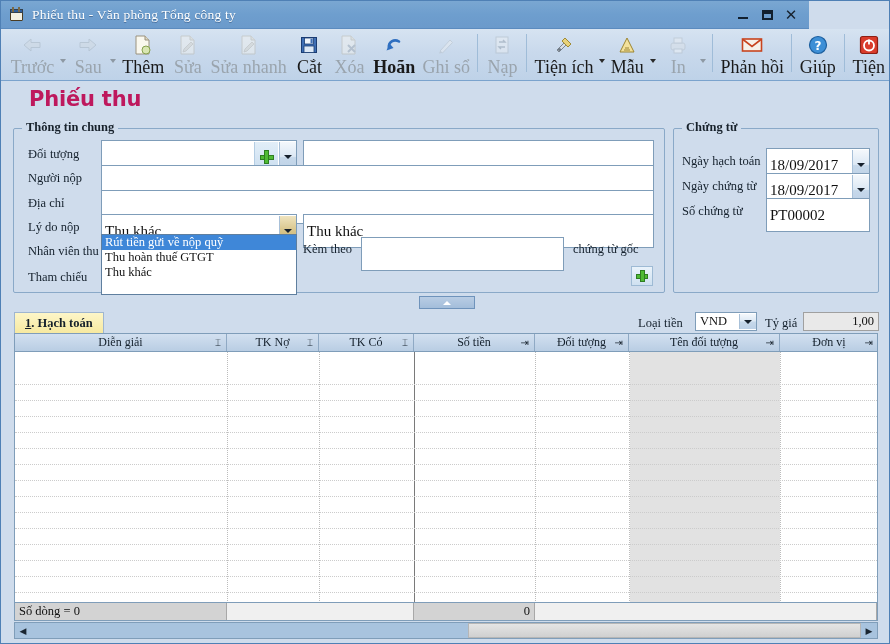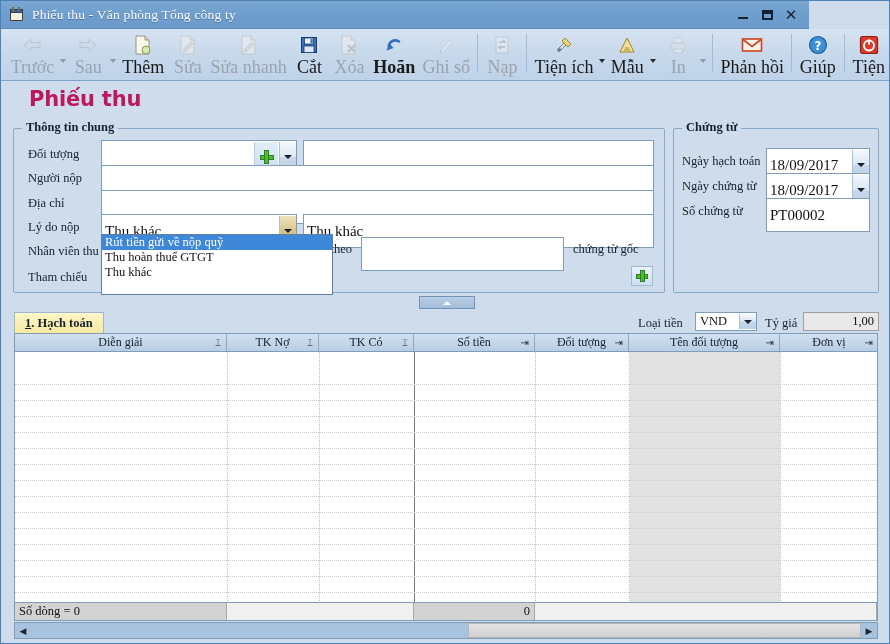--- a/index.html
+++ b/index.html
@@ -130,21 +130,21 @@
     background: linear-gradient(to bottom,#e2eef8 0%,#c9ddef 100%);
     border-left: 1px solid #b4cde3;
     display: flex; align-items: center; justify-content: center;
   }
   .plusicon { position: relative; width: 14px; height: 14px; }
   .plusicon .h { position:absolute; left:0; top:4.5px; width:14px; height:5px; background:#4fbb34; border:1px solid #2e7d22; }
   .plusicon .v { position:absolute; left:4.5px; top:0; width:5px; height:14px; background:#4fbb34; border:1px solid #2e7d22; }
 
   
   #ddlist {
-    position: absolute; left: 100px; top: 233px; width: 232px; height: 61px;
+    position: absolute; left: 100px; top: 233px; width: 196px; height: 61px;
     background: #ffffff; border: 1px solid #5f7f9f; z-index: 50;
     font-size: 12.5px; font-family: "Liberation Serif", serif;
   }
   #ddlist .opt {
     height: 15px; line-height: 15px; padding-left: 3px; color: #121212; white-space: nowrap;
     cursor: default;
   }
   #ddlist .opt.sel { background: #3f87d8; color: #ffffff; }
 
   

